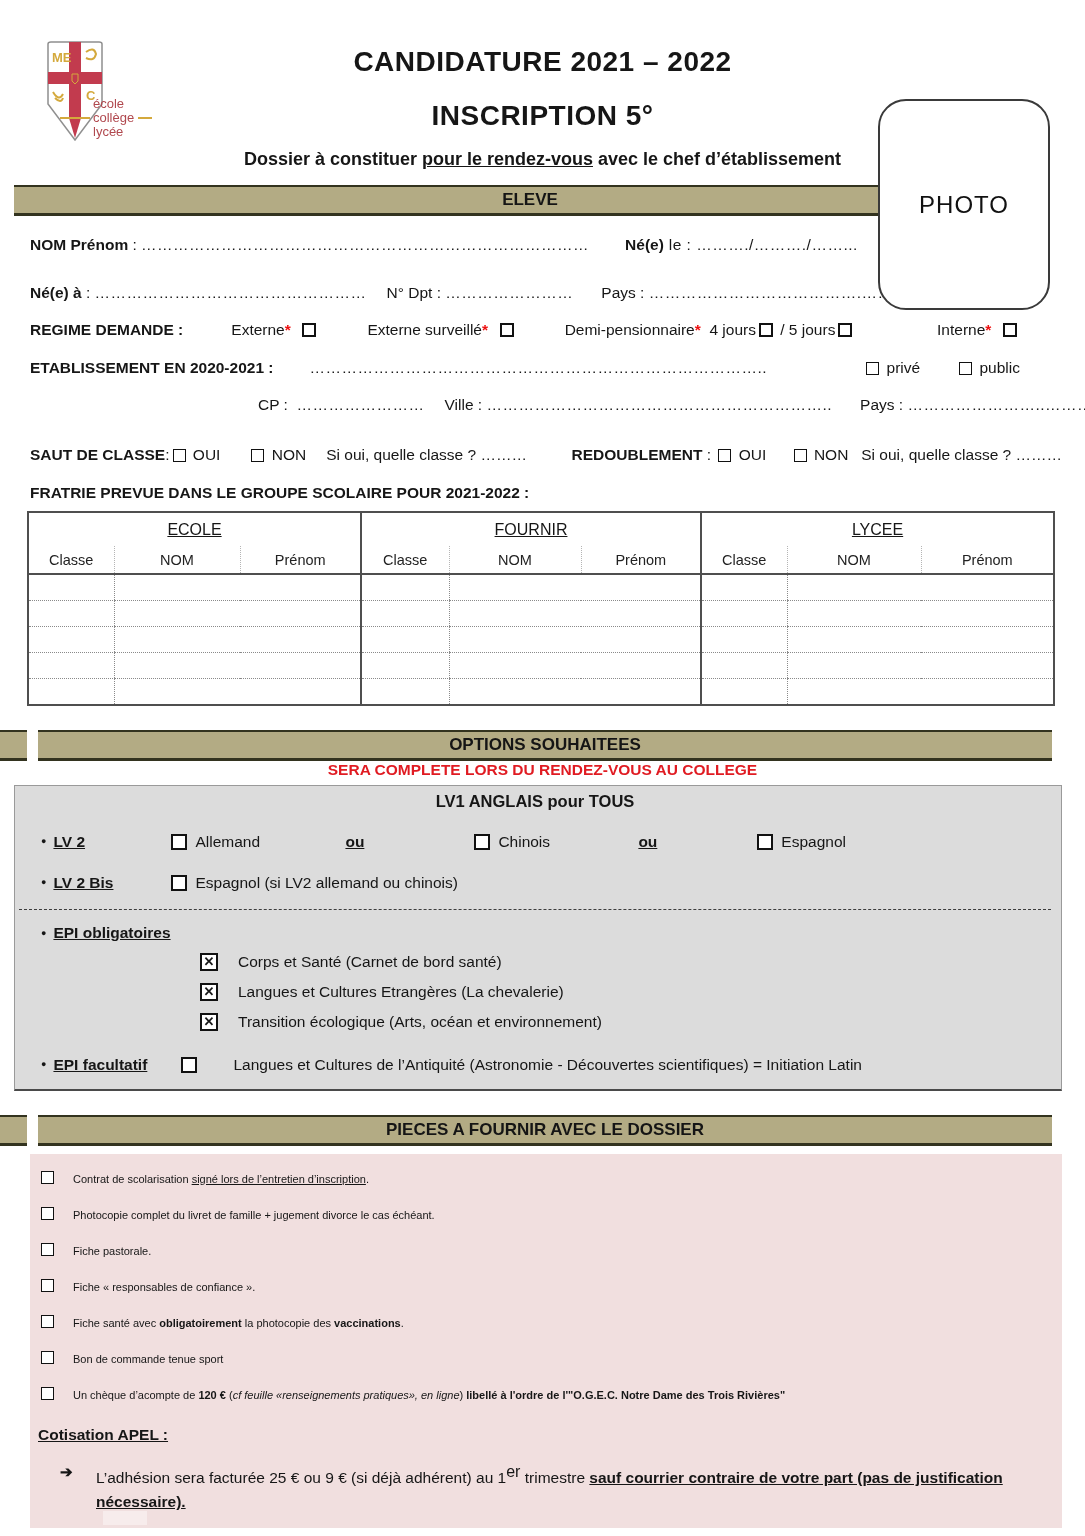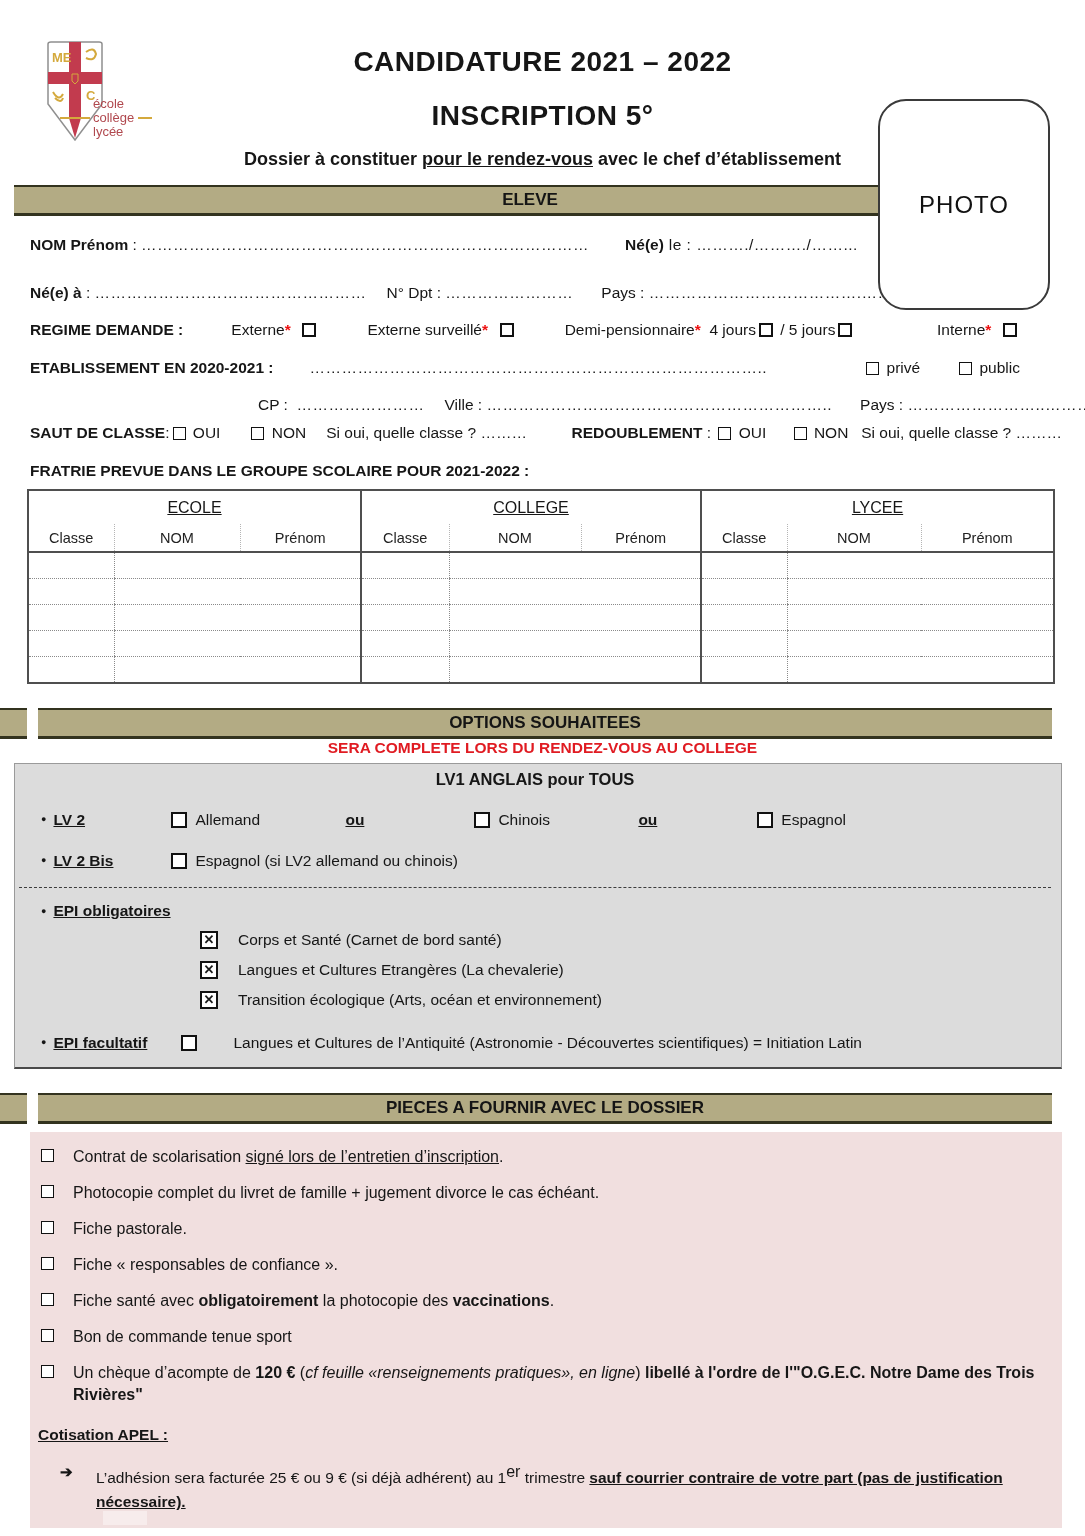--- a/index.html
+++ b/index.html
@@ -29,21 +29,21 @@
   .bar-main{flex:0 0 1014px;}
 
   
   .eleve-body{margin:0 23px 0 30px;font-size:15.5px;}
   .form-row{line-height:22px;white-space:nowrap;}
   .r1{margin-top:18px;}
   .r2{margin-top:26px;}
   .r3{margin-top:15px;}
   .r4{margin-top:16px;}
   .r5{margin-top:15px;}
-  .r6{margin-top:6px;}
+  .r6{margin-top:28px;}
   b{font-weight:700;}
   .star{color:#ee1111;font-weight:700;}
   .dots{letter-spacing:.5px;}
   .cb{display:inline-block;width:14px;height:14px;border:2px solid #111;background:#fff;
       vertical-align:-2px;box-sizing:border-box;margin:0 3px;}
   .cb.sm{width:13px;height:13px;border-width:1.7px;}
   .sp28{display:inline-block;width:28px;} .sp36{display:inline-block;width:36px;}
   .sp20{display:inline-block;width:20px;} .sp48{display:inline-block;width:48px;}
   .flexrow{display:flex;align-items:center;}
   .ml-auto{margin-left:auto;padding-right:42px;}
@@ -81,21 +81,21 @@
       font-weight:700;font-size:13px;flex:0 0 auto;margin-right:20px;}
   .ou{text-decoration:underline;font-weight:700;}
   .dashline{border-top:1.5px dashed #3c3c3c;margin:16px 4px 0 4px;height:0;}
   .epi-row{margin-top:14px;padding-left:26px;display:flex;align-items:center;}
   .epi-item{margin-top:9px;padding-left:185px;display:flex;align-items:center;line-height:21px;}
   .epifac{margin-top:22px;}
   .epifac .blbl{width:128px;}
 
   
   .pieces-box{margin:8px 23px 0 30px;background:#f1dfdf;padding:14px 18px 10px 8px;}
-  .pi{position:relative;padding-left:35px;margin:0 0 14px 0;font-size:16px;line-height:22px;}
+  .pi{position:relative;padding-left:35px;margin:0 0 14px 0;font-size:11px;line-height:22px;}
   .pi .cb{position:absolute;left:0;top:3px;}
   .pi .u{text-decoration:underline;}
   .cotis{font-weight:700;text-decoration:underline;font-size:15.5px;margin:20px 0 16px 0;}
   .apel{position:relative;padding-left:58px;font-size:15.5px;line-height:24px;margin-bottom:4px;}
   .apel .arrow{position:absolute;left:22px;top:0;font-weight:700;font-size:15px;}
   .bu{font-weight:700;text-decoration:underline;}
   sup{font-size:16px;}
   .artifact{position:absolute;left:103px;top:1511px;width:44px;height:14px;background:#f7ecec;}
 
   
@@ -193,21 +193,21 @@
       <col style="width:88px">
         <col style="width:132px">
         <col style="width:120px">
       <col style="width:86px">
         <col style="width:134px">
         <col style="width:133px">
     </colgroup>
     <tbody>
         <tr>
       <td class="grp-name" colspan="3"><span>ECOLE</span></td>
-      <td class="grp-name vsolid" colspan="3"><span>COLLEGE</span></td>
+      <td class="grp-name vsolid" colspan="3"><span>FOURNIR</span></td>
       <td class="grp-name vsolid" colspan="3"><span>LYCEE</span></td>
     </tr>
     <tr class="colhead headline">
       <td>Classe</td>
       <td class="vdot2">NOM</td>
       <td class="vdot2">Prénom</td>
       <td class="vsolid">Classe</td>
       <td class="vdot2">NOM</td>
       <td class="vdot2">Prénom</td>
       <td class="vsolid">Classe</td>

